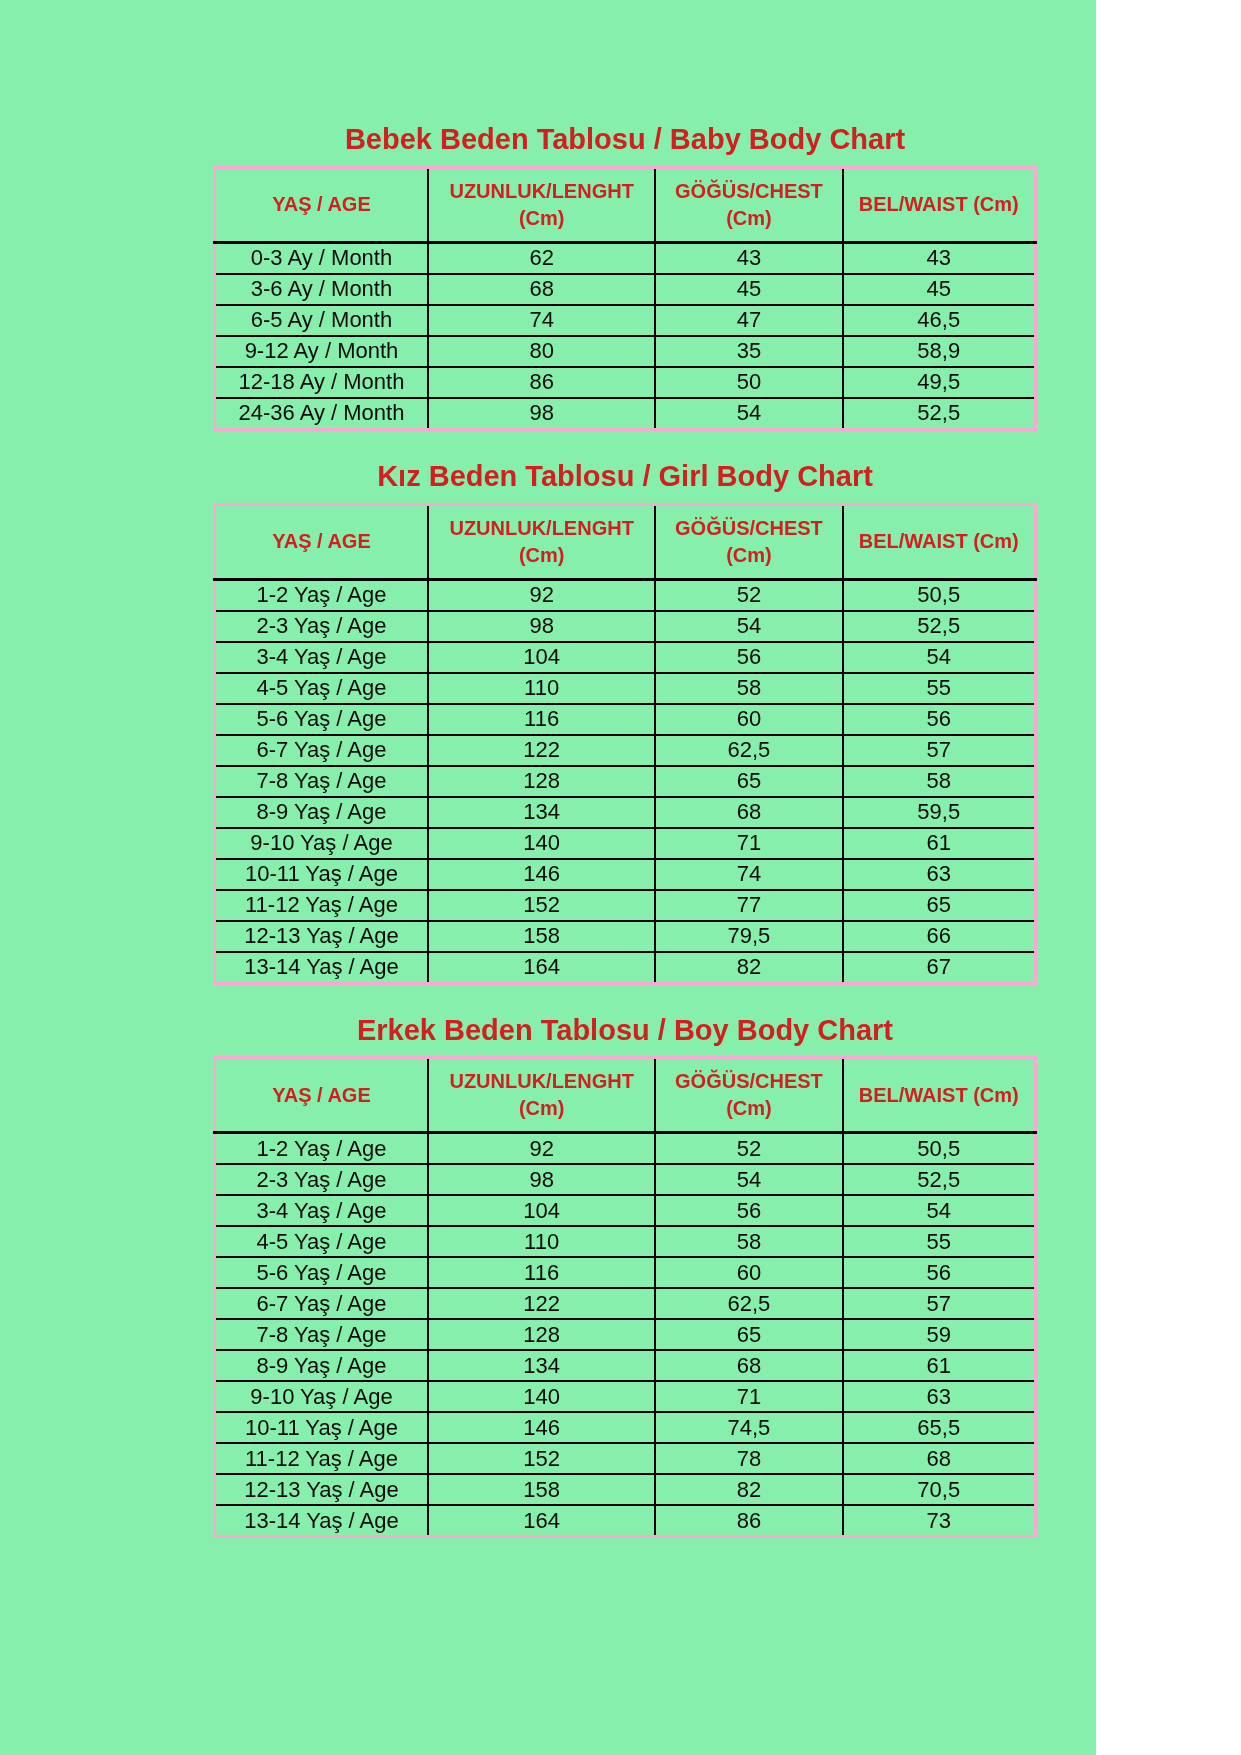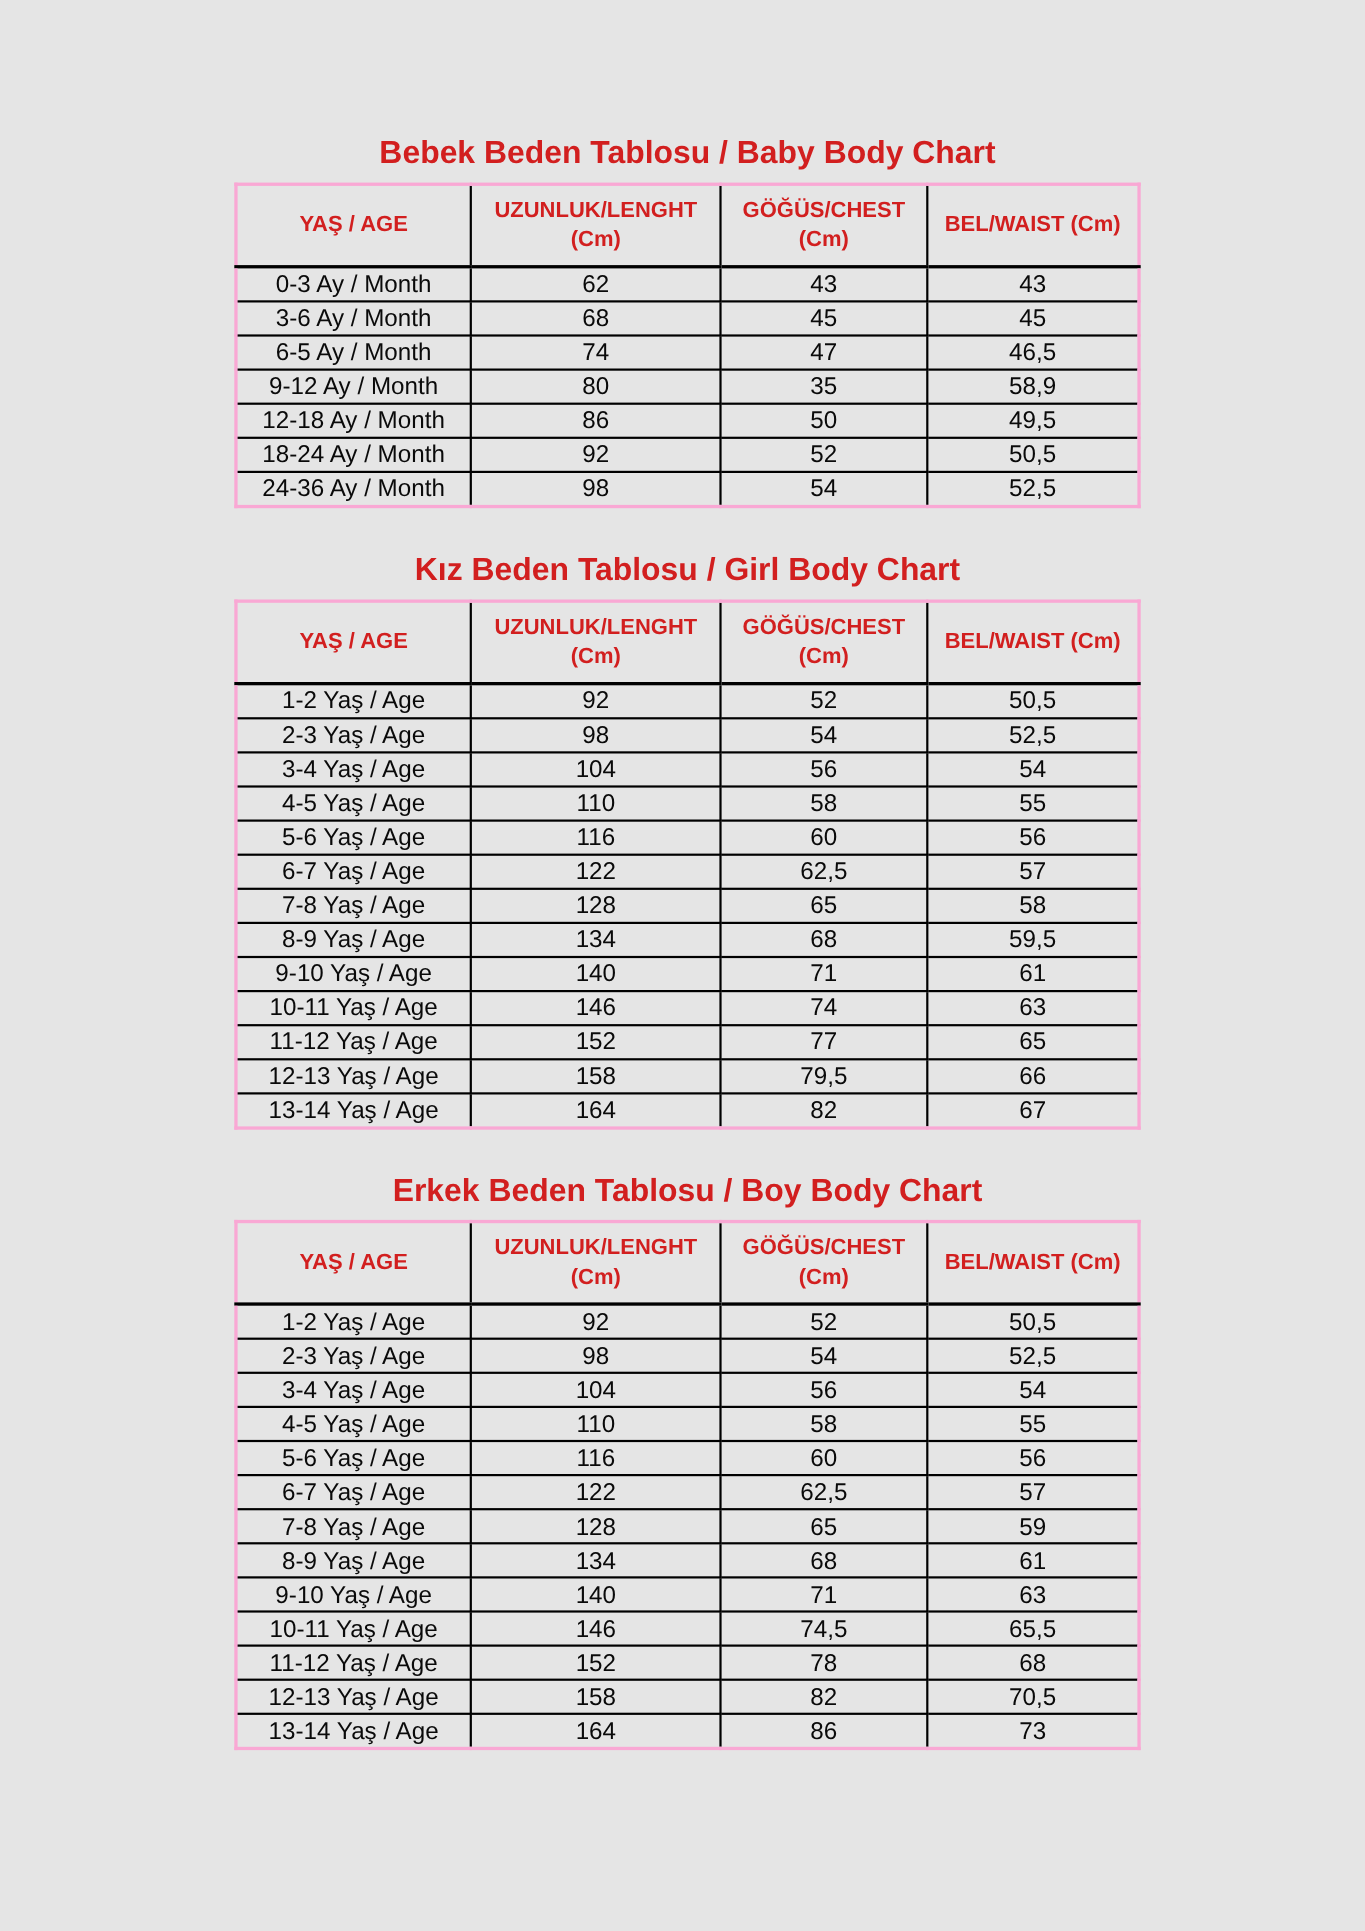--- a/index.html
+++ b/index.html
@@ -2,43 +2,43 @@
 <html><head>
 <meta charset="utf-8">
 <style>
   html, body {
     margin: 0;
     padding: 0;
     background: #ffffff;
   }
   .sheet {
     position: relative;
-    width: 1241px;
+    width: 1096px;
     height: 1755px;
-    background: #e5e5e5;
+    background: #86efac;
     font-family: "Liberation Sans", sans-serif;
     overflow: hidden;
   }
   .content {
     margin-left: 213px;
     width: 824px;
     padding-top: 122px;
   }
   .chart-section { margin: 0; }
   .chart-title {
     margin: 0 0 9px 0;
     text-align: center;
     color: #d21f1f;
     font-size: 29px;
     font-weight: 700;
     line-height: 1.2;
     font-family: "Liberation Sans", sans-serif;
   }
   .chart-section + .chart-section .chart-title {
-    margin-top: 39px;
+    margin-top: 28px;
   }
   table.size-table {
     width: 100%;
     border-collapse: collapse;
     table-layout: fixed;
     border: 3px solid #f9a8d4;
   }
   col.c1 { width: 26.0%; }
   col.c2 { width: 27.7%; }
   col.c3 { width: 22.8%; }
@@ -125,26 +125,20 @@
               <td>35</td>
               <td>58,9</td>
             </tr>
             <tr>
               <td>12-18 Ay / Month</td>
               <td>86</td>
               <td>50</td>
               <td>49,5</td>
             </tr>
             <tr>
-              <td>18-24 Ay / Month</td>
-              <td>92</td>
-              <td>52</td>
-              <td>50,5</td>
-            </tr>
-            <tr>
               <td>24-36 Ay / Month</td>
               <td>98</td>
               <td>54</td>
               <td>52,5</td>
             </tr>
           </tbody>
     </table>
   </section>
 
   <section class="chart-section">

